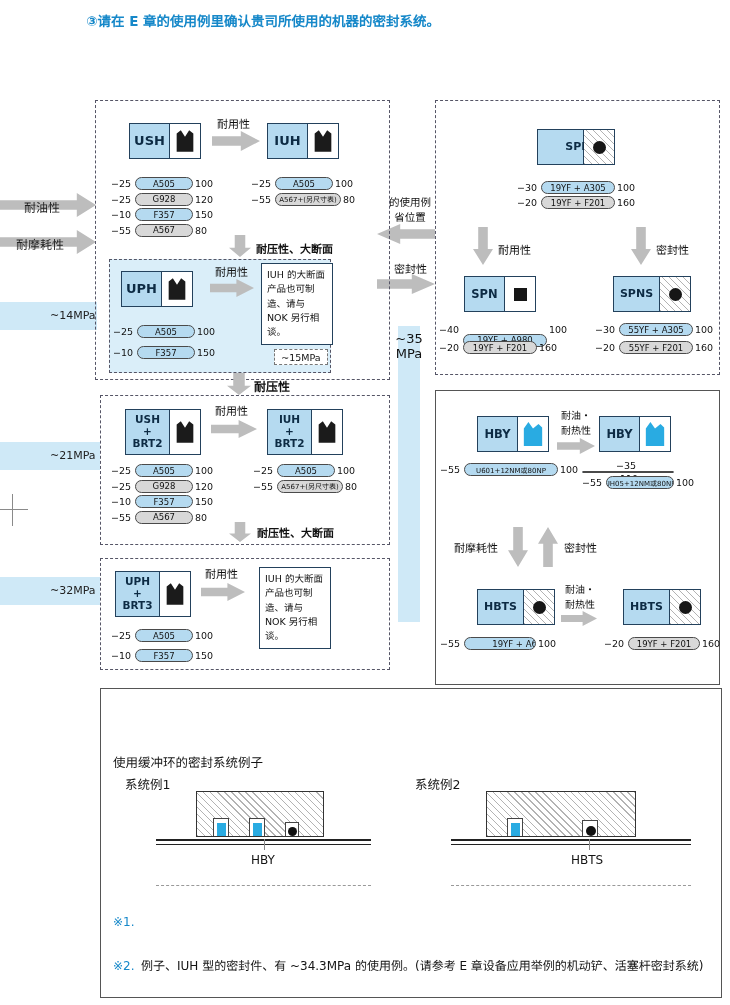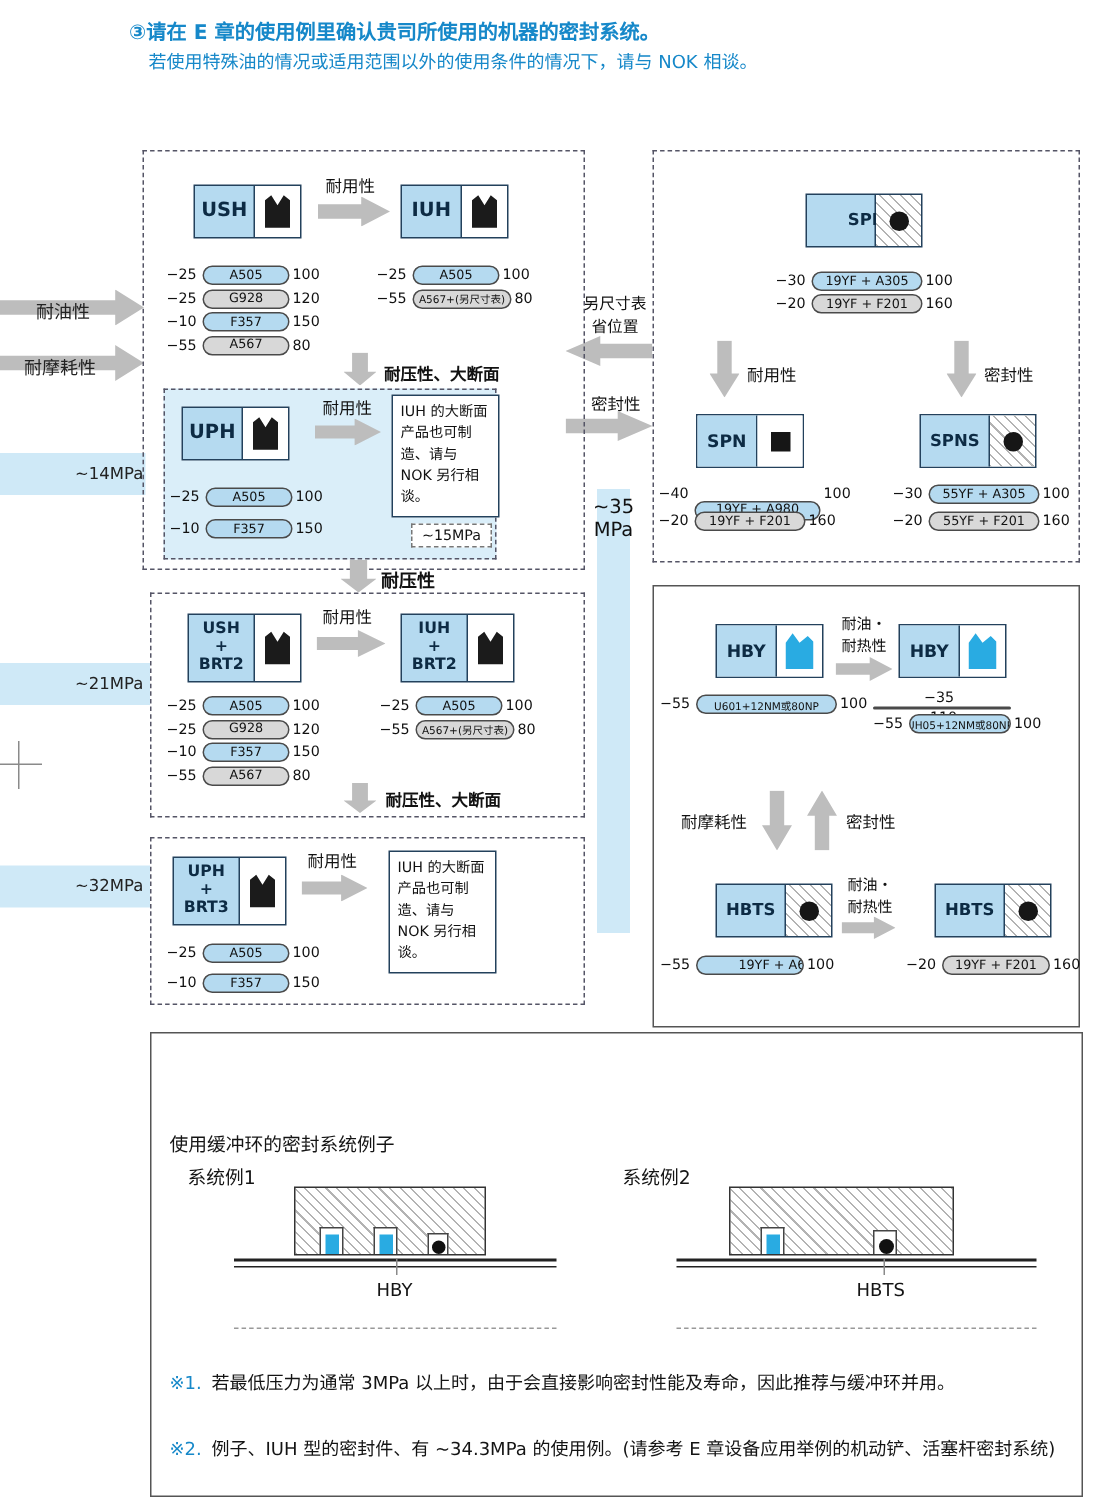--- a/index.html
+++ b/index.html
@@ -50,42 +50,41 @@
   .note-marker { position:absolute; left:0; top:0; color:var(--accent-blue,#1688c9); }
   .header1 { position:absolute; font-size:13.5px; font-weight:600; }
   .header2 { position:absolute; font-size:12px; }
 </style>
 </head>
 <body>
 
 <div id="canvas">
 
   <div class="header1 blue-text" style="left:86px; top:10px;">③请在 E 章的使用例里确认贵司所使用的机器的密封系统。</div>
-  <div class="header2 blue-text" style="left:99px; top:31px;">若使用特殊油的情况或适用范围以外的使用条件的情况下，请与 NOK 相谈。</div>
 
   <div class="arrow rightlong" style="left:0; top:193px; width:96px; height:24px;"></div>
   <div class="band-label" style="left:24px; top:198px; font-size:12px;">耐油性</div>
   <div class="arrow rightlong" style="left:0; top:230px; width:96px; height:24px;"></div>
   <div class="band-label" style="left:16px; top:235px; font-size:12px;">耐摩耗性</div>
 
   <div class="band" style="left:0; top:302px; width:97px; height:28px;"></div>
   <div class="band-label" style="left:50px; top:309px;">~14MPa</div>
   <div class="band" style="left:0; top:442px; width:100px; height:28px;"></div>
   <div class="band-label" style="left:50px; top:449px;">~21MPa</div>
   <div class="band" style="left:0; top:577px; width:100px; height:28px;"></div>
   <div class="band-label" style="left:50px; top:584px;">~32MPa</div>
 
   <div class="hline" style="left:0; top:509px; width:28px;"></div>
   <div class="vline" style="left:12px; top:494px; height:32px;"></div>
 
   <div class="band" style="left:398px; top:326px; width:22px; height:296px;"></div>
   <div class="flow-label center" style="left:394px; top:331px; width:30px; font-size:13px;">~35
 MPa</div>
 
-  <div class="flow-label center" style="left:384px; top:194px; width:52px; font-size:10.5px;">另尺寸表
+  <div class="flow-label center" style="left:384px; top:194px; width:52px; font-size:10.5px;">的使用例
 省位置</div>
   <div class="arrow left" style="left:377px; top:224px; width:58px; height:20px;"></div>
   <div class="flow-label" style="left:394px; top:260px;">密封性</div>
   <div class="arrow right" style="left:377px; top:274px; width:58px; height:20px;"></div>
 
   <div class="dashed-box" style="left:95px; top:100px; width:295px; height:280px;">
     <div class="uph-area" style="left:13px; top:158px; width:222px; height:114px;"></div>
 
     <div class="seal-box" style="left:33px; top:22px; width:72px; height:36px;">
       <div class="seal-label" style="width:40px; font-size:13px;">USH</div>
@@ -417,21 +416,20 @@
       </div>
     </div>
     <div class="rod-line" style="left:350px; top:150px; width:240px; height:2px;"></div>
     <div class="rod-line" style="left:350px; top:155px; width:240px; height:1px;"></div>
     <div class="vline" style="left:488px; top:150px; height:11px;"></div>
     <div class="btm-text" style="left:470px; top:162px; font-size:12px;">HBTS</div>
     <div class="centerline" style="left:350px; top:196px; width:240px;"></div>
 
     <div class="note-item" style="left:12px; top:224px; width:598px;">
       <span class="note-marker">※1.</span>
-      <span>若最低压力为通常 3MPa 以上时，由于会直接影响密封性能及寿命，因此推荐与缓冲环并用。</span>
     </div>
     <div class="note-item" style="left:12px; top:268px; width:598px;">
       <span class="note-marker">※2.</span>
       <span>例子、IUH 型的密封件、有 ~34.3MPa 的使用例。(请参考 E 章设备应用举例的机动铲、活塞杆密封系统)</span>
     </div>
   </div>
 
 </div>
 
 </body></html>

